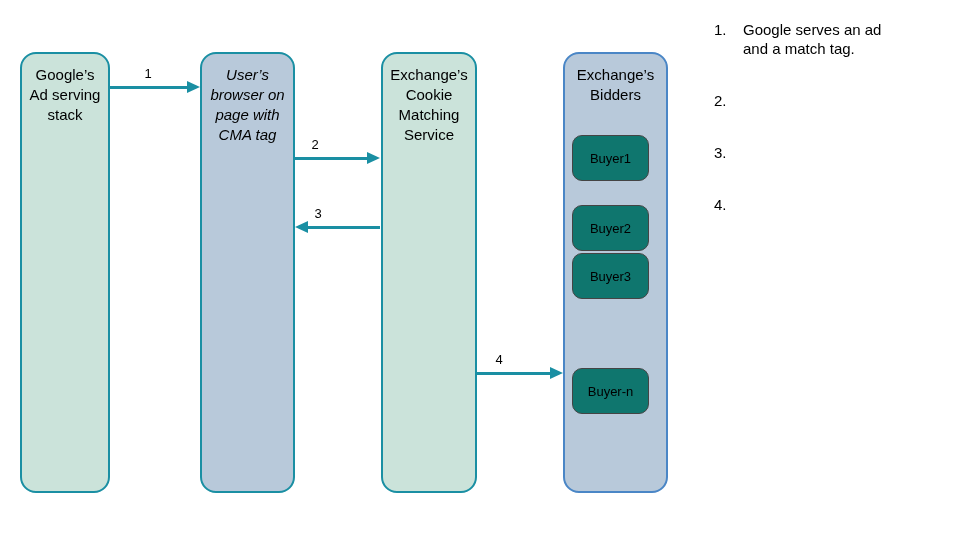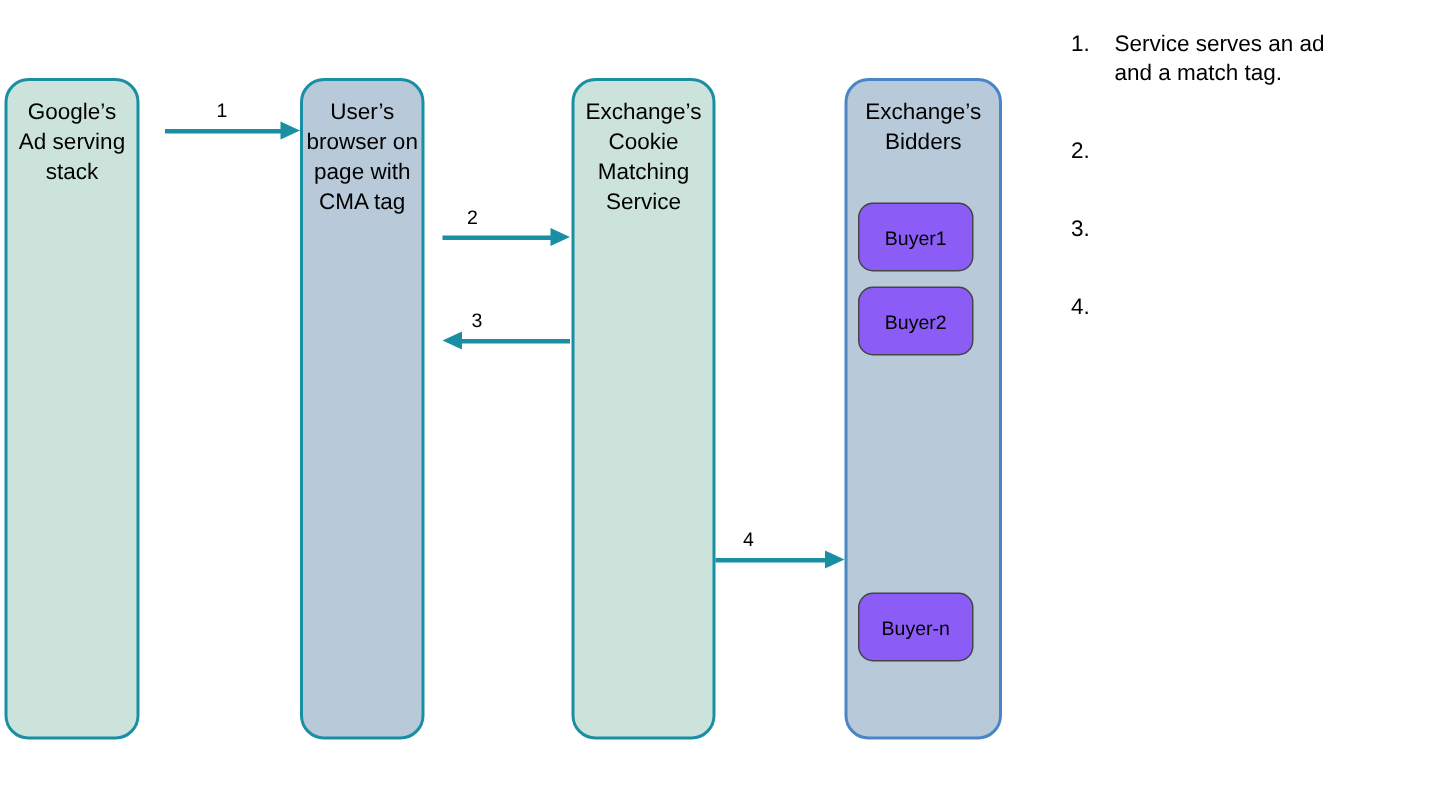--- a/index.html
+++ b/index.html
@@ -7,34 +7,34 @@
     position:relative; width:960px; height:540px; background:#ffffff;
     font-family:"Liberation Sans", sans-serif; color:#000; overflow:hidden;
   }
   
   .node {
     position:absolute; top:52px; height:441px; box-sizing:border-box;
     border:2px solid #1a8fa3; border-radius:16px; text-align:center;
   }
   .node.green { background:#cbe3da; }
   .node.blue  { background:#b8c9da; }
-  .n1 { left:3px;  width:90px; }
-  .n2 { left:200px; width:83px; }
+  .n1 { left:20px;  width:90px; }
+  .n2 { left:200px; width:95px;font-style:italic; }
   .n3 { left:381px; width:96px; }
   .n4 { left:563px; width:105px; border-color:#4a86c6; }
   .node-label {
     padding-top:11px; font-size:15px; line-height:20px; white-space:pre-line;
   }
   
   .buyer {
     position:absolute; left:7px; width:77px; height:46px; box-sizing:border-box;
-    background:#8b5cf6; border:1.5px solid #444; border-radius:10px;
+    background:#0f766e; border:1.5px solid #444; border-radius:10px;
     display:flex; align-items:center; justify-content:center; font-size:13px;
   }
-  .b1 { top:81px; } .b2 { top:137px; } .b3 { top:199px; } .b4 { top:341px; }
+  .b1 { top:81px; } .b2 { top:151px; } .b3 { top:199px; } .b4 { top:314px; }
   
   .arrow { position:absolute; height:3px; background:#1a8fa3; }
   .arrow.right::after {
     content:""; position:absolute; right:-12px; top:-5px;
     border:6.5px solid transparent; border-right:0; border-left:13px solid #1a8fa3;
   }
   .arrow.left::before {
     content:""; position:absolute; left:-12px; top:-5px;
     border:6.5px solid transparent; border-left:0; border-right:13px solid #1a8fa3;
   }
@@ -76,37 +76,38 @@
 Cookie
 Matching
 Service</div>
   </div>
 
   <div class="node blue n4">
     <div class="node-label">Exchange’s
 Bidders</div>
     <div class="buyer b1">Buyer1</div>
     <div class="buyer b2">Buyer2</div>
+    <div class="buyer b3">Buyer3</div>
     <div class="buyer b4">Buyer-n</div>
   </div>
 
   <div class="arrow right a1"></div>
   <div class="arrow right a2"></div>
   <div class="arrow left a3"></div>
   <div class="arrow right a4"></div>
 
   <span class="alabel l1">1</span>
   <span class="alabel l2">2</span>
   <span class="alabel l3">3</span>
   <span class="alabel l4">4</span>
 
   <div class="steps">
     <div class="step">
       <span class="num">1.</span>
-      <span class="txt">Service serves an ad
+      <span class="txt">Google serves an ad
 and a match tag.</span>
     </div>
     <div class="step">
       <span class="num">2.</span>
     </div>
     <div class="step">
       <span class="num">3.</span>
     </div>
     <div class="step">
       <span class="num">4.</span>

